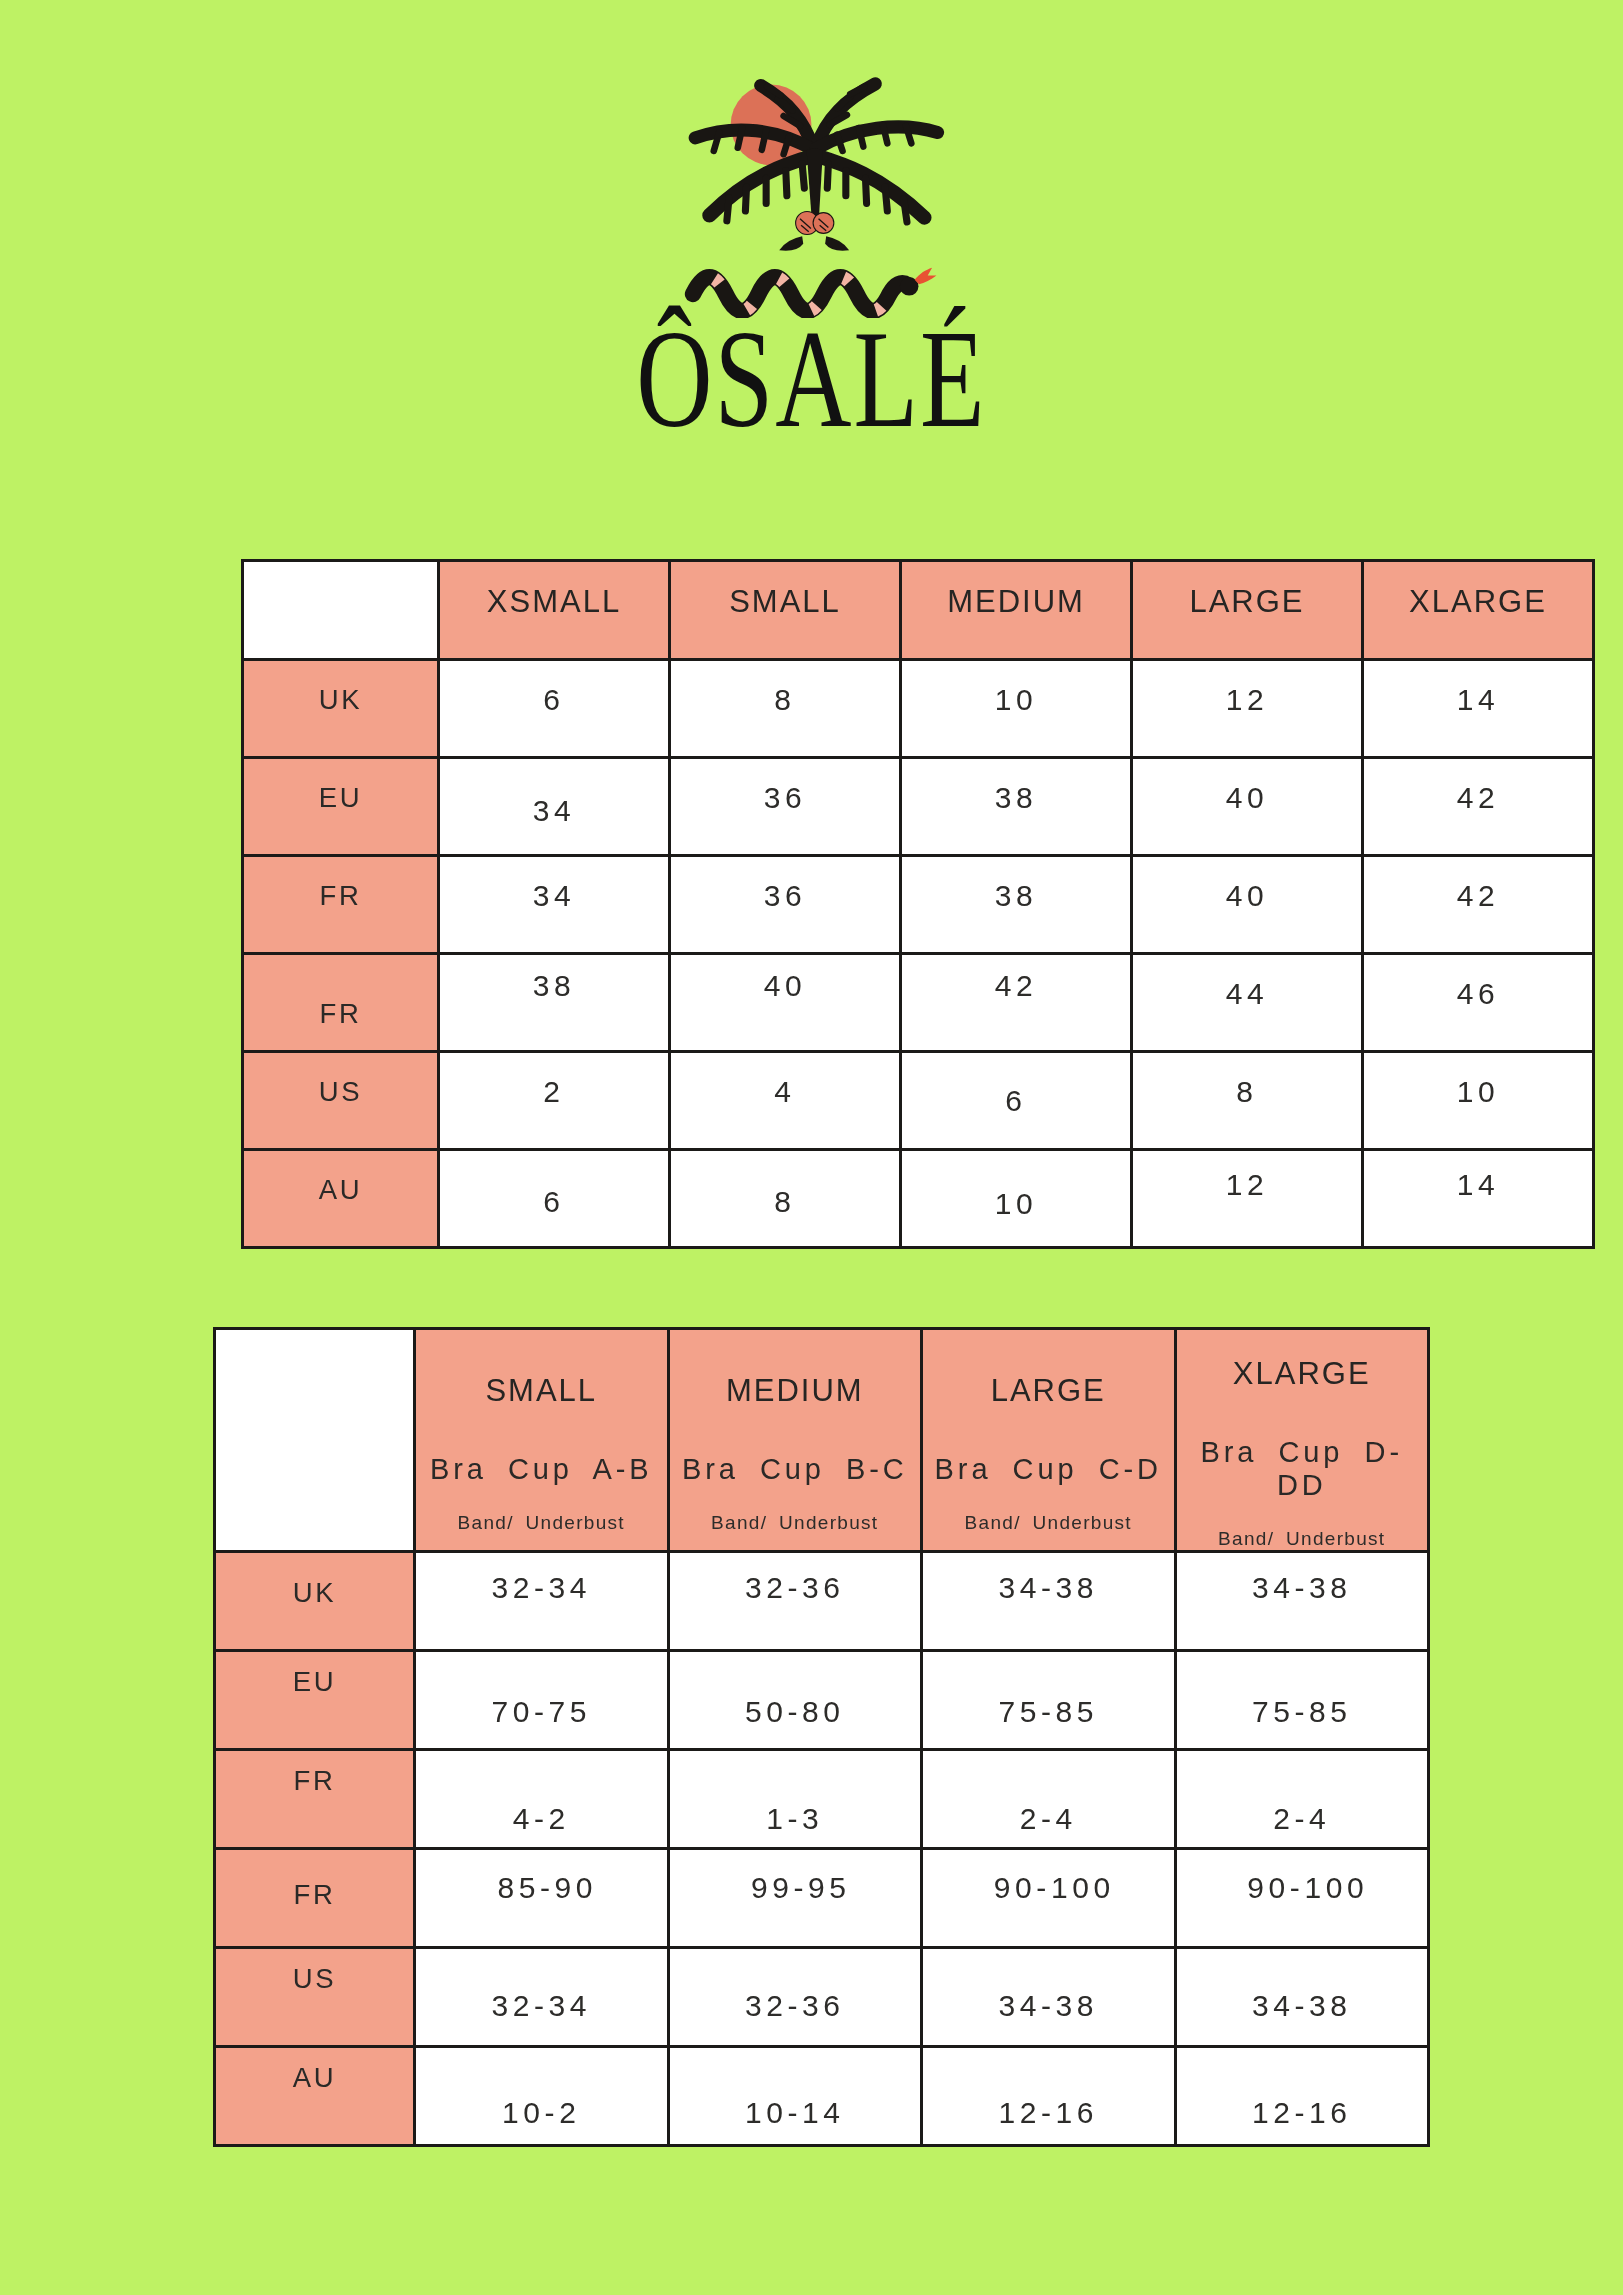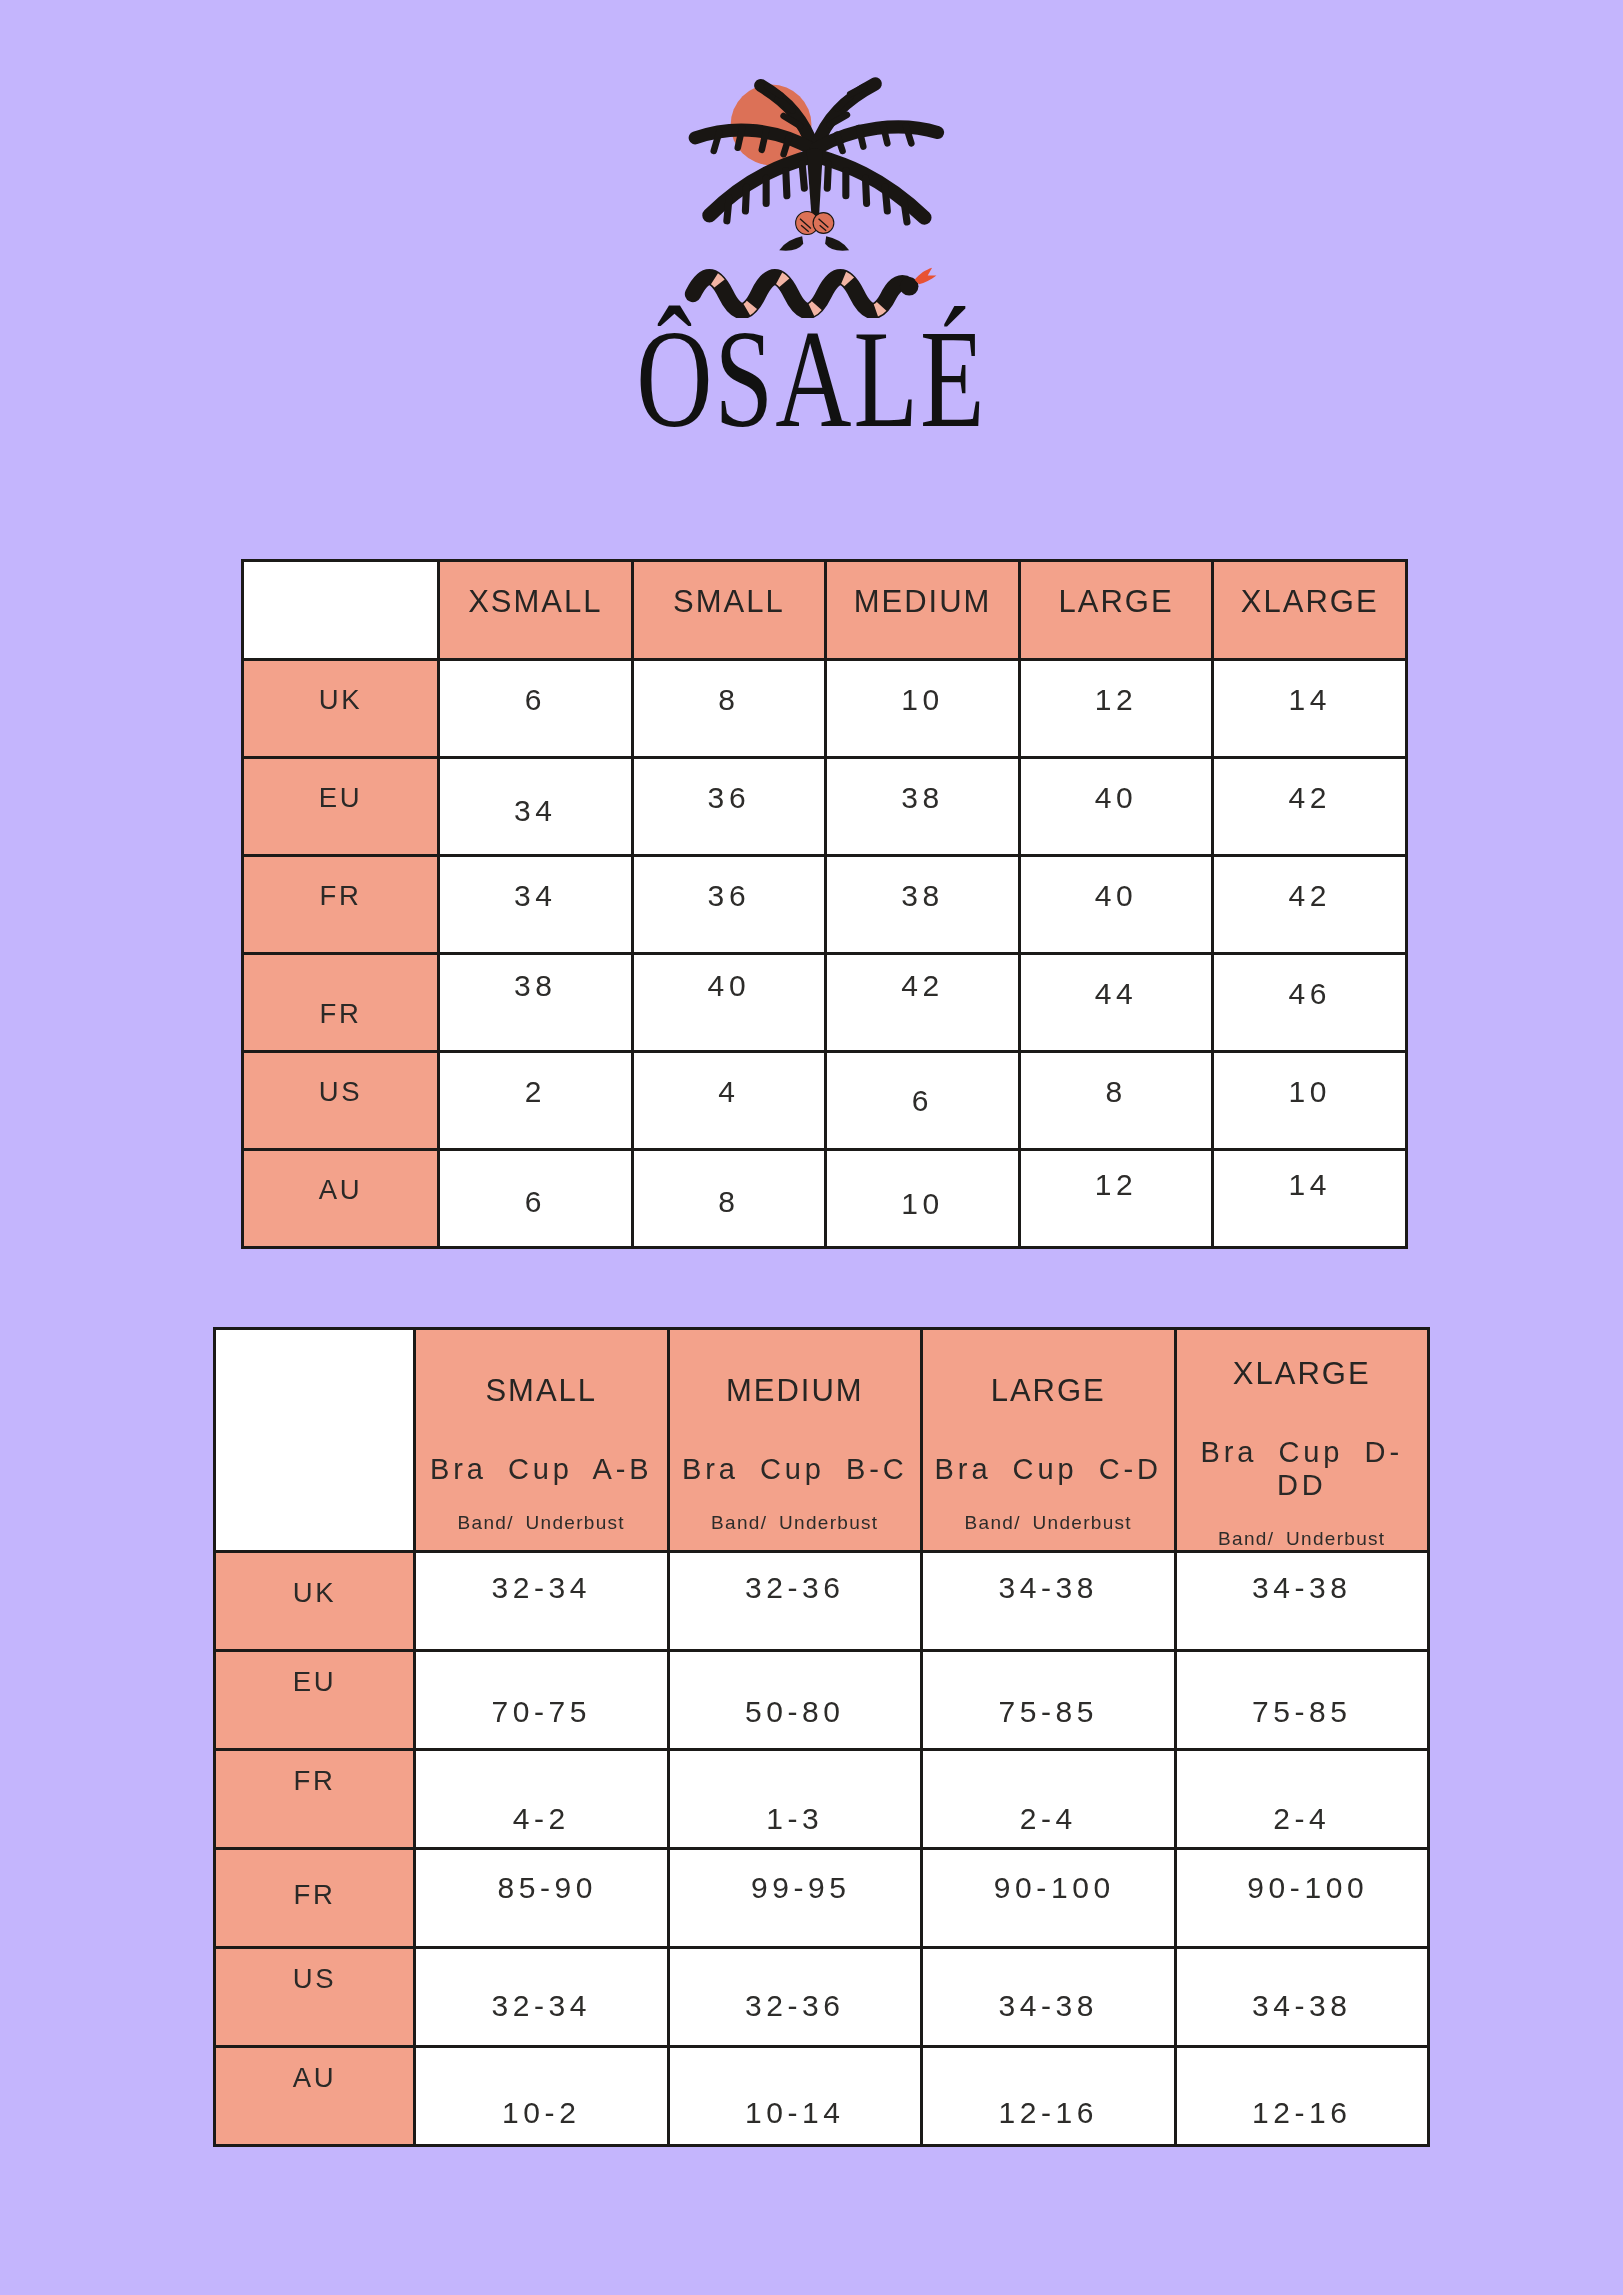--- a/index.html
+++ b/index.html
@@ -1,19 +1,19 @@
 <!DOCTYPE html>
 <html style="font-size:10.5px"><head>
 <meta charset="utf-8">
 <style>
   html,body{margin:0;padding:0;background:#ffffff;}
   .page{
     position:relative;
     width:1623px;height:2295px;
-    background:#c4b5fd;
+    background:#bef264;
     font-family:"Liberation Sans","DejaVu Sans",sans-serif;
     color:#2d2c2a;
     overflow:hidden;
   }
 
   
   .logo{
     position:absolute;top:56px;left:50%;transform:translateX(-50%);
     width:406px;display:flex;flex-direction:column;align-items:center;
   }
@@ -35,21 +35,21 @@
     border:3.3px solid #1b1a18;
     text-align:center;vertical-align:middle;
     padding:0;font-weight:normal;
     overflow:hidden;
   }
   .fill{background:#f3a28b;}
   .v{display:inline-block;}
 
   
   .t1{position:absolute;left:241px;top:559px;}
-  .t1 table{width:1167px;}
+  .t1 table{width:1354px;}
   .t1 thead tr{height:99px;}
   .t1 tbody tr{height:98px;}
   .t1 thead th{font-size:31px;letter-spacing:2px;color:#262523;}
   .t1 thead th .v{transform:translateY(-7.9px);}
   .t1 thead th.corner{background:#ffffff;}
   .t1 tbody th{font-size:27.5px;letter-spacing:2.6px;color:#2a2927;}
   .t1 tbody td{font-size:30px;letter-spacing:4.6px;color:#2d2c2a;background:#ffffff;}
   .t1 tbody th .v,.t1 tbody td .v{transform:translateY(-9.2px);}
   .t1 tr:nth-child(2) td:nth-child(2) .v{transform:translateY(3.9px);}
   .t1 tr:nth-child(4) th .v{transform:translateY(10.5px);}

